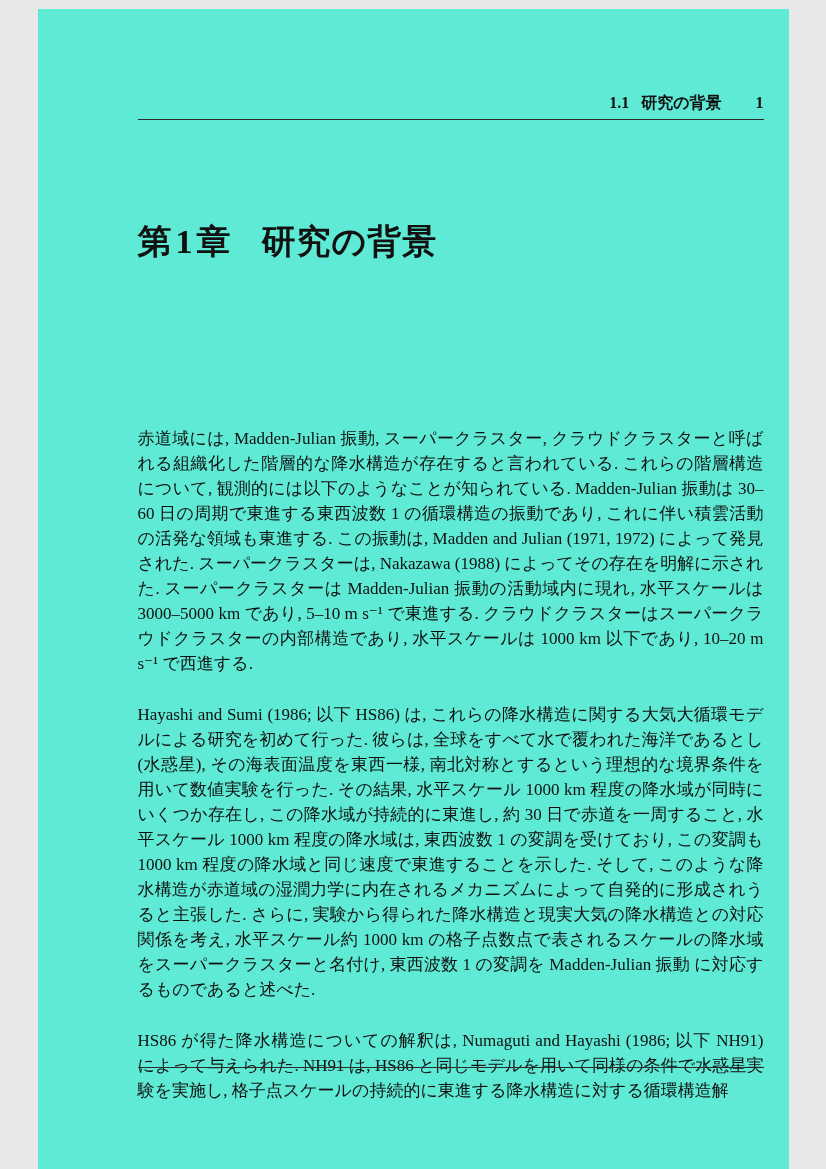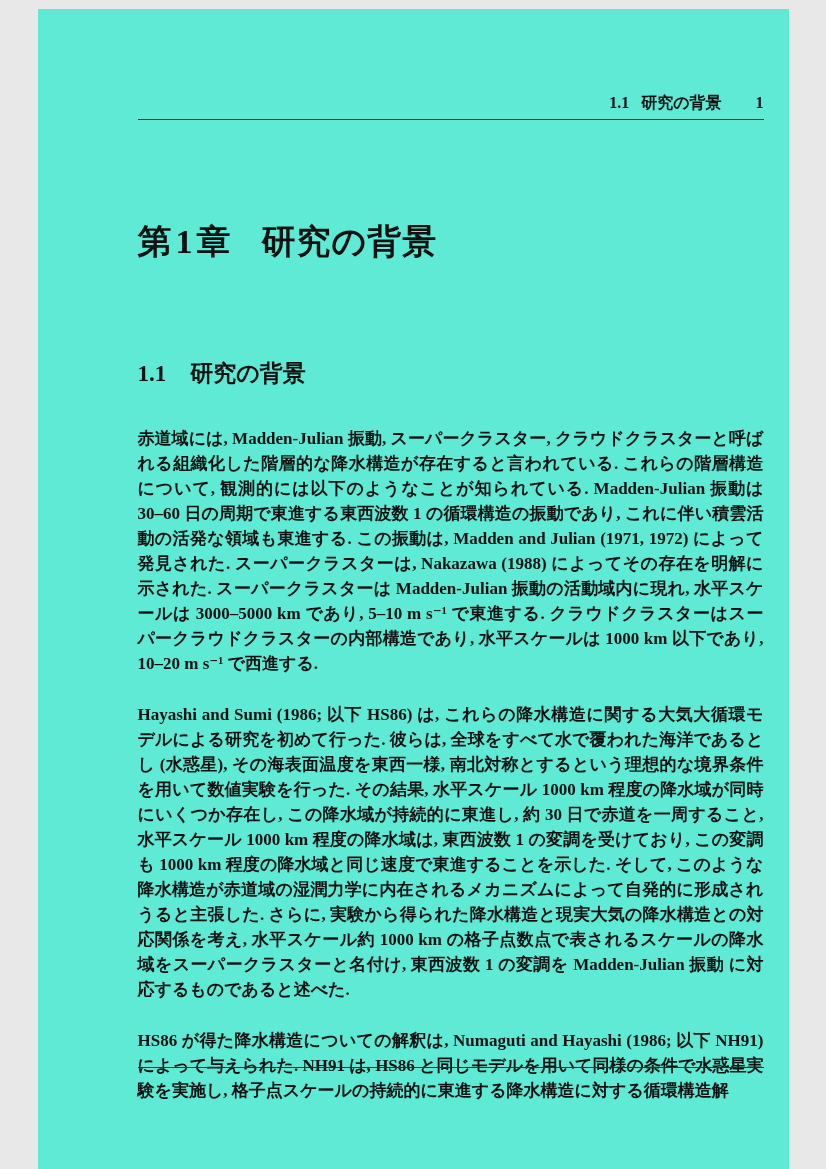--- a/index.html
+++ b/index.html
@@ -73,21 +73,20 @@
     font-weight: bold;
   }
   .section-heading .sec-title { margin-left: 24px; }
 
   
   .body-text {
     top: 417px;
     font-size: 17px;
     line-height: 25px;
     text-align: justify;
-    font-weight: bold;
   }
   .body-text p { margin: 0; }
   .body-text p + p { margin-top: 26px; }
 
   
   .footer-rule {
     top: 1058px;
     border-top: 1.6px solid #2a2a2a;
     height: 0;
   }
@@ -98,23 +97,20 @@
 <div class="page">
 
   <div class="content-col running-header">
     <span class="hdr-num">1.1</span><span class="hdr-title">研究の背景</span><span class="hdr-page">1</span>
   </div>
 
   <div class="content-col chapter-heading">
     <span>第</span><span class="ch-num">1</span><span>章</span><span class="ch-title">研究の背景</span>
   </div>
 
-  <div class="content-col section-heading">
-    <span class="sec-num">1.1</span><span class="sec-title">研究の背景</span>
-  </div>
 
   <div class="content-col body-text">
     <p>赤道域には, Madden-Julian 振動, スーパークラスター, クラウドクラスターと呼ばれる組織化した階層的な降水構造が存在すると言われている. これらの階層構造について, 観測的には以下のようなことが知られている. Madden-Julian 振動は 30–60 日の周期で東進する東西波数 1 の循環構造の振動であり, これに伴い積雲活動の活発な領域も東進する. この振動は, Madden and Julian (1971, 1972) によって発見された. スーパークラスターは, Nakazawa (1988) によってその存在を明解に示された. スーパークラスターは Madden-Julian 振動の活動域内に現れ, 水平スケールは 3000–5000 km であり, 5–10 m s⁻¹ で東進する. クラウドクラスターはスーパークラウドクラスターの内部構造であり, 水平スケールは 1000 km 以下であり, 10–20 m s⁻¹ で西進する.</p>
     <p>Hayashi and Sumi (1986; 以下 HS86) は, これらの降水構造に関する大気大循環モデルによる研究を初めて行った. 彼らは, 全球をすべて水で覆われた海洋であるとし (水惑星), その海表面温度を東西一様, 南北対称とするという理想的な境界条件を用いて数値実験を行った. その結果, 水平スケール 1000 km 程度の降水域が同時にいくつか存在し, この降水域が持続的に東進し, 約 30 日で赤道を一周すること, 水平スケール 1000 km 程度の降水域は, 東西波数 1 の変調を受けており, この変調も 1000 km 程度の降水域と同じ速度で東進することを示した. そして, このような降水構造が赤道域の湿潤力学に内在されるメカニズムによって自発的に形成されうると主張した. さらに, 実験から得られた降水構造と現実大気の降水構造との対応関係を考え, 水平スケール約 1000 km の格子点数点で表されるスケールの降水域をスーパークラスターと名付け, 東西波数 1 の変調を Madden-Julian 振動 に対応するものであると述べた.</p>
     <p>HS86 が得た降水構造についての解釈は, Numaguti and Hayashi (1986; 以下 NH91) によって与えられた. NH91 は, HS86 と同じモデルを用いて同様の条件で水惑星実験を実施し, 格子点スケールの持続的に東進する降水構造に対する循環構造解</p>
   </div>
 
   <div class="content-col footer-rule"></div>
 
 </div>

